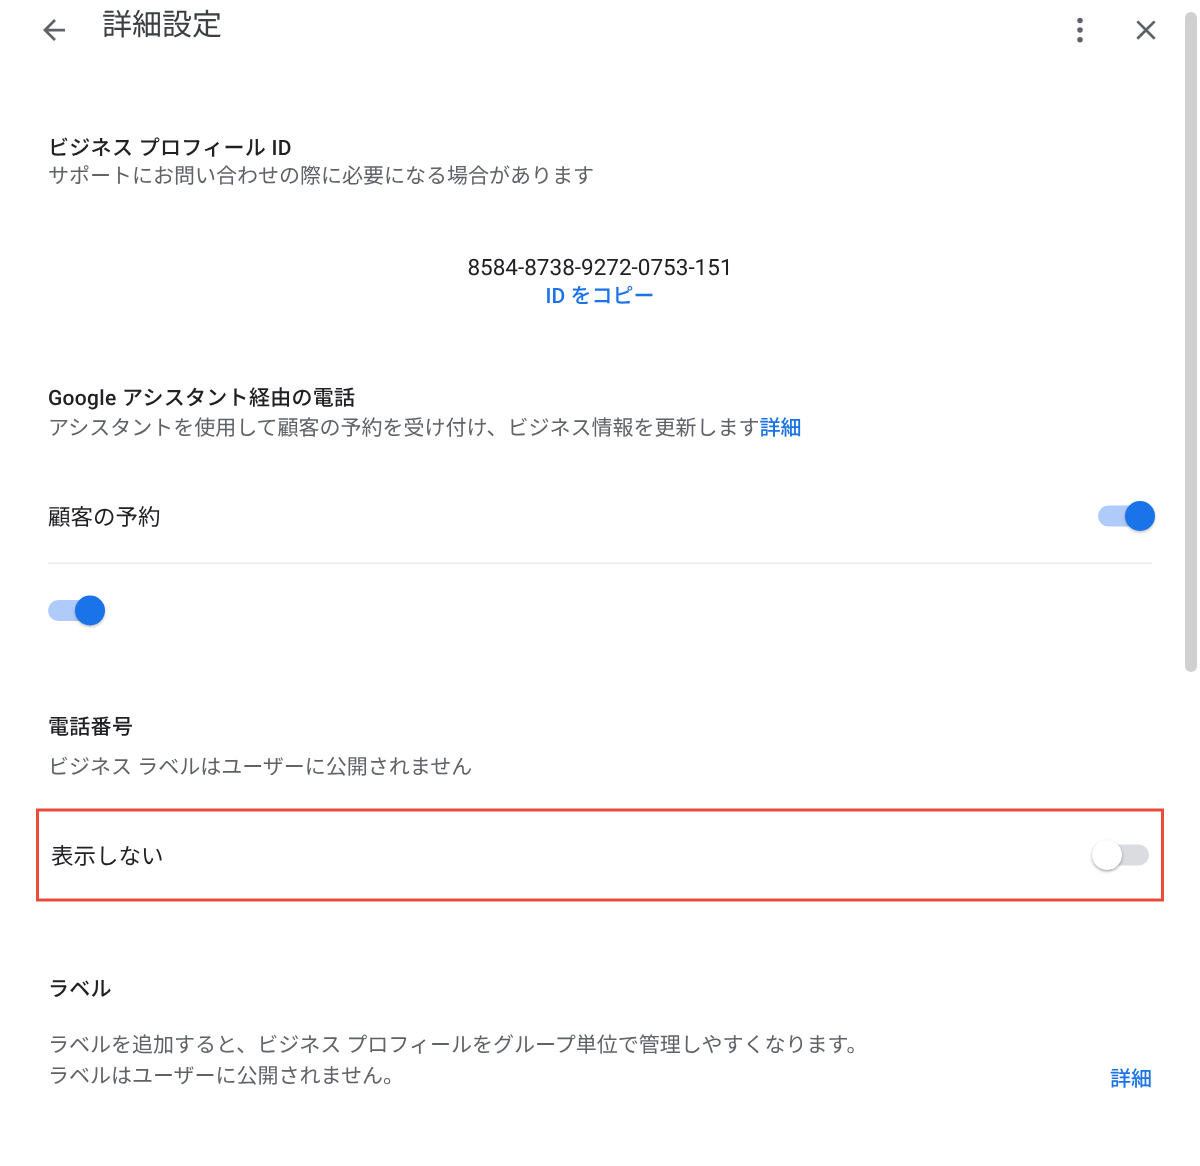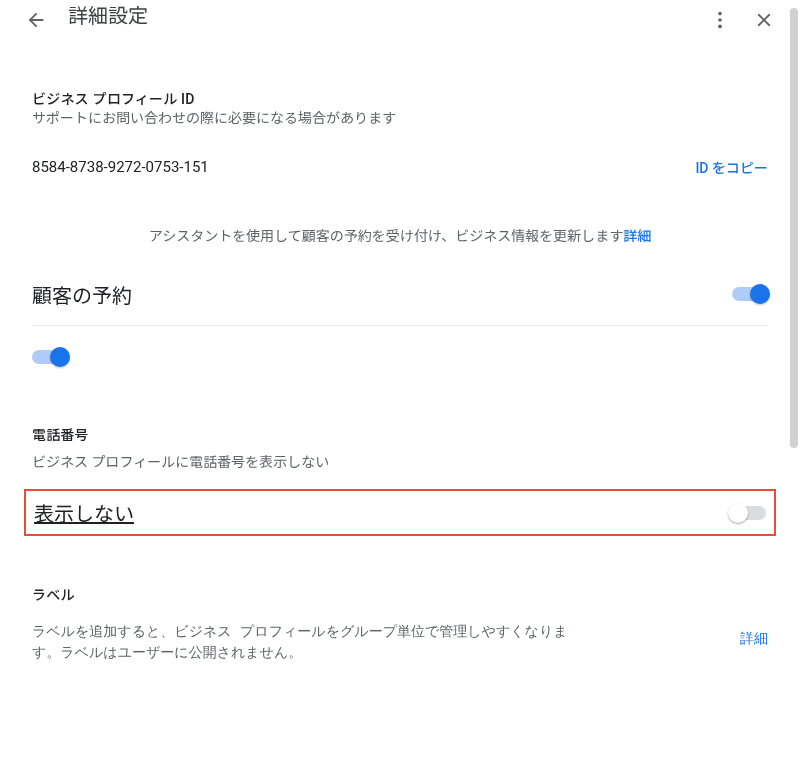--- a/index.html
+++ b/index.html
@@ -70,53 +70,54 @@
       color: #5f6368;
       line-height: 1.5;
     }
     .section-sub.tight { margin-top: 8px; }
 
     
     .id-row {
       display: flex;
       align-items: center;
       justify-content: space-between;
-      margin-top: 28px;
+      margin-top: 40px;
       padding-bottom: 24px;
+      flex-direction: column;
     }
     .id-value {
       font-size: 15px;
       color: #202124;
     }
     .link-btn {
       color: #1a73e8;
       font-size: 14px;
       font-weight: 500;
       cursor: pointer;
     }
 
     
     .assist-head {
       display: flex;
-      justify-content: center;
+      justify-content: flex-start;
       align-items: flex-end;
     }
     .assist-head .right {
       padding-bottom: 2px;
     }
 
     
     .toggle-row {
       display: flex;
       align-items: center;
       justify-content: space-between;
       height: 62px;
     }
     .toggle-label {
-      font-size: 20px;
+      font-size: 15px;
       color: #202124;
     }
     .divider {
       height: 1px;
       background: #e8eaed;
     }
 
     
     .switch {
       position: relative;
@@ -145,38 +146,36 @@
       box-shadow: 0 1px 2px rgba(0,0,0,.25);
     }
 
     
     .phone-box {
       border: 2px solid #e74c3c;
       margin: 16px -8px 0 -8px;
       padding: 0 8px;
     }
     .phone-box .toggle-row {
-      height: 43px;
-      text-decoration: underline;
+      height: 58px;
     }
     .switch.off {
       background: #dadce0;
     }
     .switch.off .knob {
       left: -2px;
       background: #fff;
     }
 
     
     .labels-row {
       display: flex;
-      align-items: center;
+      align-items: flex-end;
       justify-content: space-between;
       margin-top: 10px;
-      font-family: Liberation Mono, monospace;
     }
     .labels-row .section-sub {
       max-width: 560px;
     }
 
     
     .scroll-track {
       position: absolute;
       right: 2px;
       top: 8px;
@@ -226,20 +225,21 @@
     <div class="section">
       <div class="section-title">ビジネス プロフィール ID</div>
       <div class="section-sub">サポートにお問い合わせの際に必要になる場合があります</div>
       <div class="id-row">
         <div class="id-value">8584-8738-9272-0753-151</div>
         <div class="link-btn">ID をコピー</div>
       </div>
     </div>
 
     <div class="section">
+      <div class="section-title">Google アシスタント経由の電話</div>
 
       <div class="assist-head">
         <div class="section-sub">アシスタントを使用して顧客の予約を受け付け、ビジネス情報を更新します</div>
         <div class="right">
           <div class="link-btn">詳細</div>
         </div>
       </div>
 
       <div style="height:16px"></div>
 
@@ -252,21 +252,21 @@
       <div class="divider"></div>
       <div class="toggle-row">
         <div class="switch on">
             <div class="knob"></div>
           </div>
       </div>
     </div>
 
     <div class="section" style="padding-top:36px;">
       <div class="section-title">電話番号</div>
-      <div class="section-sub tight">ビジネス プロフィールに電話番号を表示しない</div>
+      <div class="section-sub tight">ビジネス ラベルはユーザーに公開されません</div>
 
       <div class="phone-box">
         <div class="toggle-row">
           <div class="toggle-label">表示しない</div>
           <div class="switch off">
               <div class="knob"></div>
             </div>
         </div>
       </div>
     </div>

